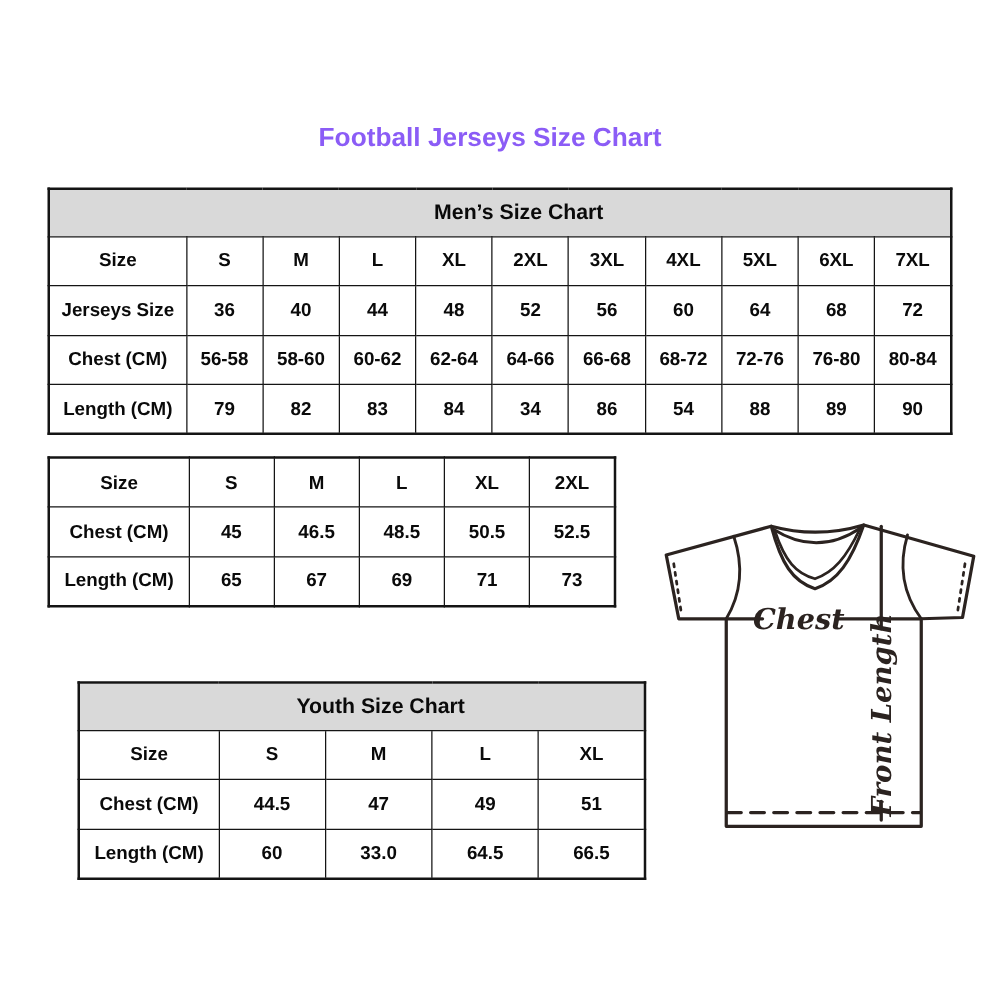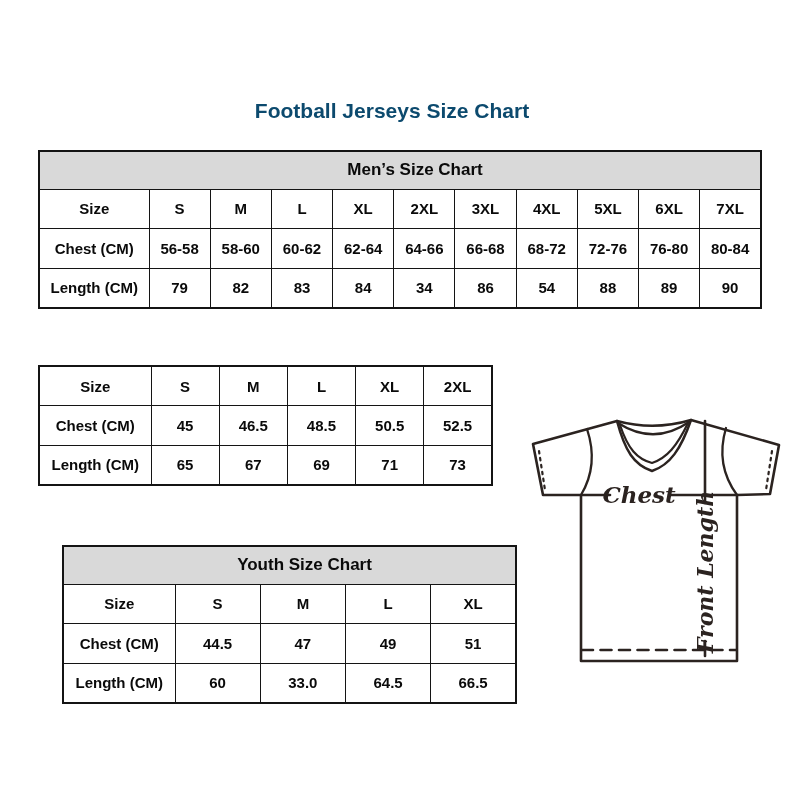--- a/index.html
+++ b/index.html
@@ -3,21 +3,21 @@
 <meta charset="utf-8">
 <style>
   * { margin:0; padding:0; box-sizing:border-box; }
   html,body { background:#ffffff; }
   .page {
     position:relative; width:800px; height:800px; background:#ffffff;
     font-family:"Liberation Sans", sans-serif; color:#000; overflow:hidden;
   }
   .title {
     position:absolute; top:99px; left:0; width:784px; text-align:center;
-    font-size:21px; font-weight:bold; color:#0c4a6e;
+    font-size:21px; font-weight:bold; color:#8b5cf6;
   }
   table.sz {
     position:absolute; border-collapse:collapse; table-layout:fixed;
     background:#fff; border:2.5px solid #141414;
   }
   table.sz td {
     border:1.5px solid #141414; text-align:center; vertical-align:middle;
     font-weight:bold; font-size:15px; color:#0a0a0a; overflow:hidden;
     font-family:"Liberation Sans", sans-serif;
   }
@@ -62,20 +62,33 @@
       <td class="cell">L</td>
       <td class="cell">XL</td>
       <td class="cell">2XL</td>
       <td class="cell">3XL</td>
       <td class="cell">4XL</td>
       <td class="cell">5XL</td>
       <td class="cell">6XL</td>
       <td class="cell">7XL</td>
     </tr>
     <tr>
+      <td class="cell">Jerseys Size</td>
+      <td class="cell">36</td>
+      <td class="cell">40</td>
+      <td class="cell">44</td>
+      <td class="cell">48</td>
+      <td class="cell">52</td>
+      <td class="cell">56</td>
+      <td class="cell">60</td>
+      <td class="cell">64</td>
+      <td class="cell">68</td>
+      <td class="cell">72</td>
+    </tr>
+    <tr>
       <td class="cell">Chest (CM)</td>
       <td class="cell">56-58</td>
       <td class="cell">58-60</td>
       <td class="cell">60-62</td>
       <td class="cell">62-64</td>
       <td class="cell">64-66</td>
       <td class="cell">66-68</td>
       <td class="cell">68-72</td>
       <td class="cell">72-76</td>
       <td class="cell">76-80</td>

